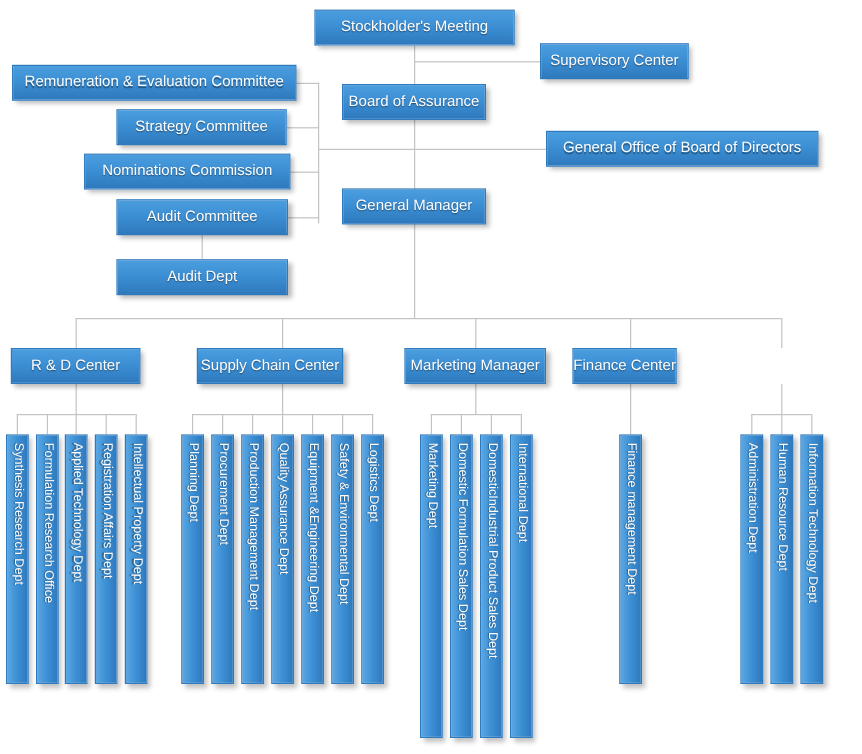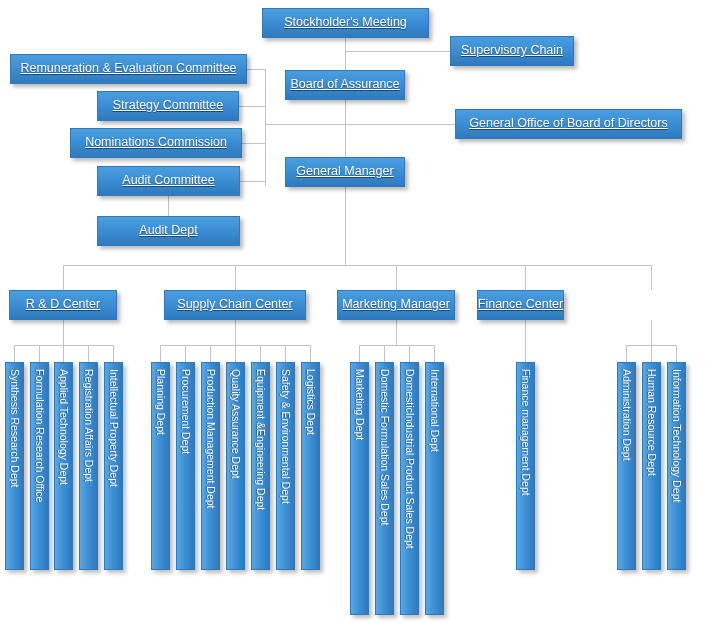--- a/index.html
+++ b/index.html
@@ -44,21 +44,20 @@
   .node .lbl {
     display: block;
     padding: 0 6px;
     white-space: nowrap;
   }
 
   
   .hbox {
     height: 30px;
     font-size: 12.5px;
-    text-decoration: underline;
   }
   .hbox.small { font-size: 11.5px; }
 
   
   .vbar {
     width: 19px;
     background: linear-gradient(90deg, #5aa7e3 0%, #3c8fd4 50%, #2f79bd 100%);
     border: 1px solid #2f79bd;
     box-shadow: 3px 3px 4px rgba(0,0,0,0.25);
     align-items: flex-start;
@@ -134,21 +133,21 @@
   <div class="line h" style="left:626px; top:345px; width:50px;"></div>
   <div class="line v" style="left:626px; top:345px; height:17px;"></div>
   <div class="line v" style="left:651px; top:345px; height:17px;"></div>
   <div class="line v" style="left:676px; top:345px; height:17px;"></div>
 
   <div class="node hbox" style="left:262px; top:8px; width:167px;">
     <span class="lbl">Stockholder's Meeting</span>
   </div>
 
   <div class="node hbox" style="left:450px; top:36px; width:124px;">
-    <span class="lbl">Supervisory Chain</span>
+    <span class="lbl">Supervisory Center</span>
   </div>
 
   <div class="node hbox" style="left:285px; top:70px; width:120px;">
     <span class="lbl">Board of Assurance</span>
   </div>
 
   <div class="node hbox" style="left:455px; top:109px; width:227px;">
     <span class="lbl">General Office of Board of Directors</span>
   </div>
 
@@ -173,21 +172,21 @@
   </div>
 
   <div class="node hbox" style="left:97px; top:216px; width:143px;">
     <span class="lbl">Audit Dept</span>
   </div>
 
   <div class="node hbox" style="left:9px; top:290px; width:108px;">
     <span class="lbl">R &amp; D Center</span>
   </div>
 
-  <div class="node hbox" style="left:164px; top:290px; width:142px;">
+  <div class="node hbox" style="left:164px; top:290px; width:122px;">
     <span class="lbl">Supply Chain Center</span>
   </div>
 
   <div class="node hbox" style="left:337px; top:290px; width:118px;">
     <span class="lbl">Marketing Manager</span>
   </div>
 
   <div class="node hbox" style="left:477px; top:290px; width:87px;">
     <span class="lbl">Finance Center</span>
   </div>

